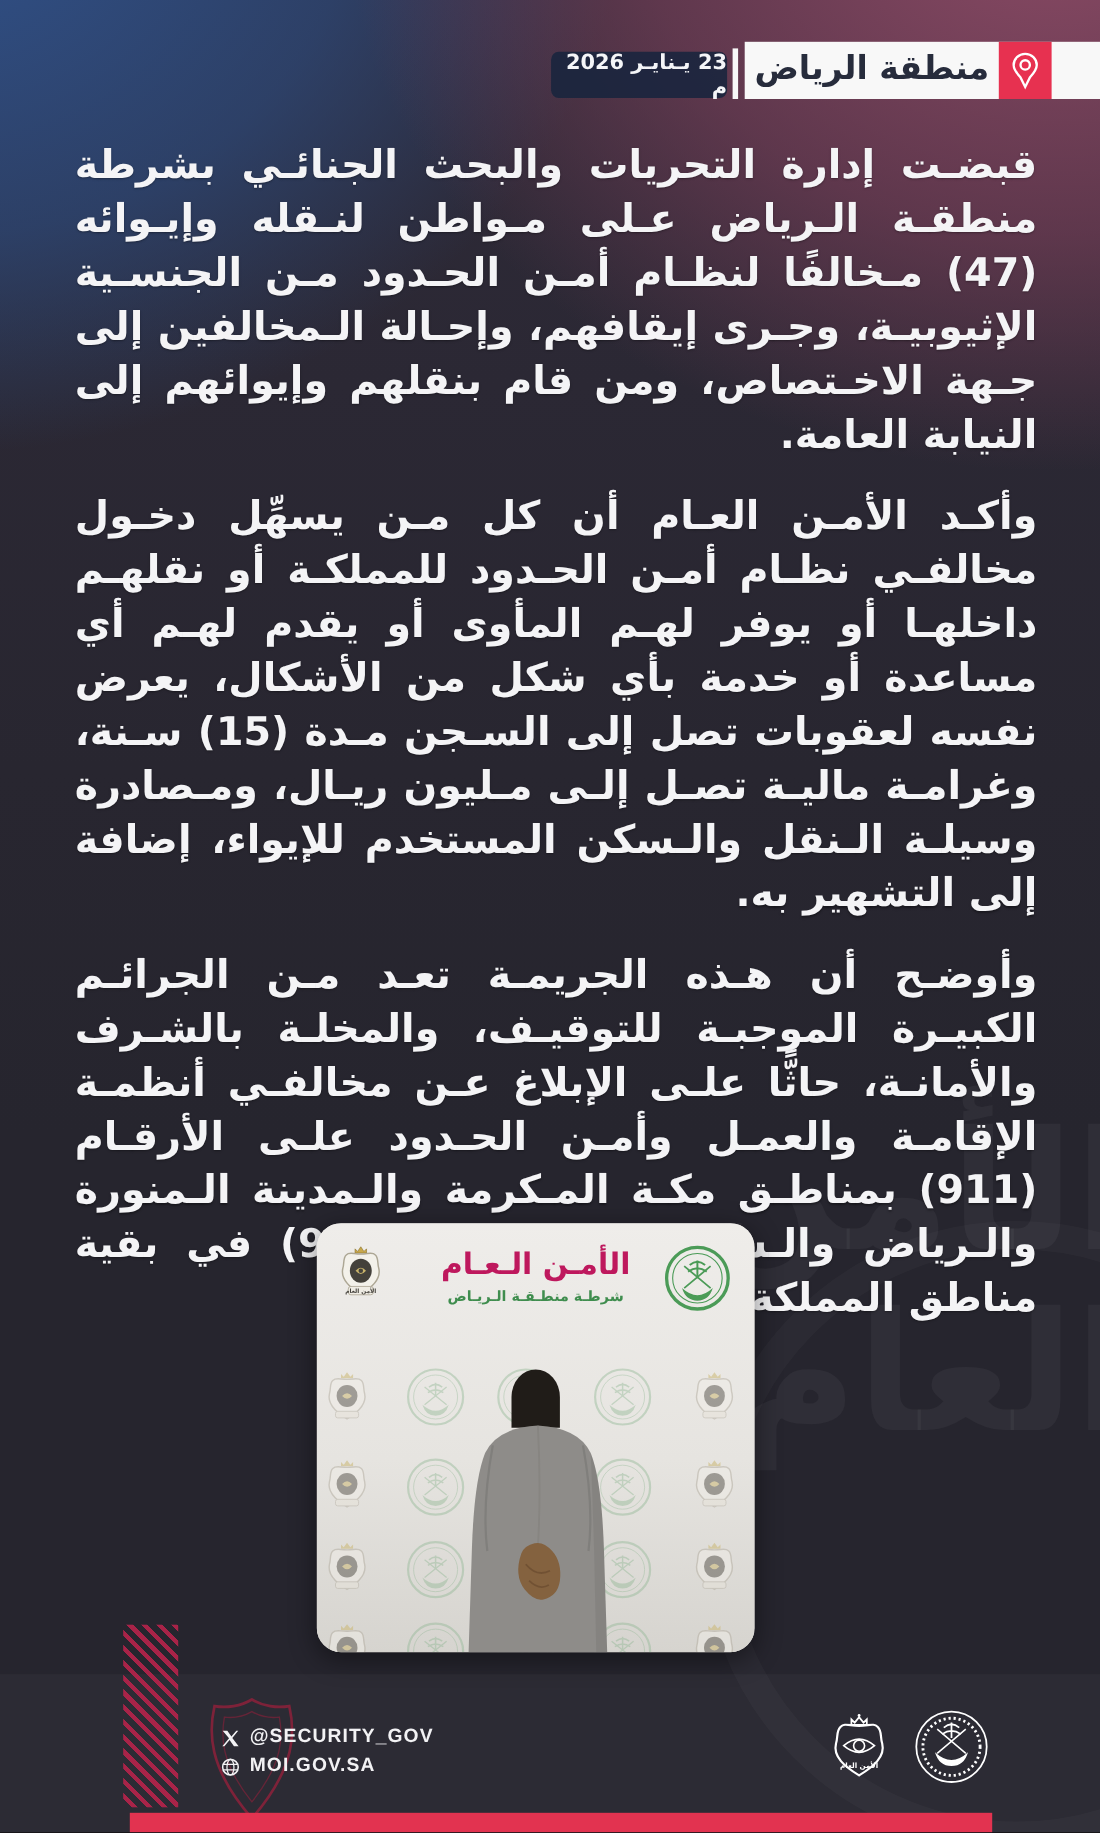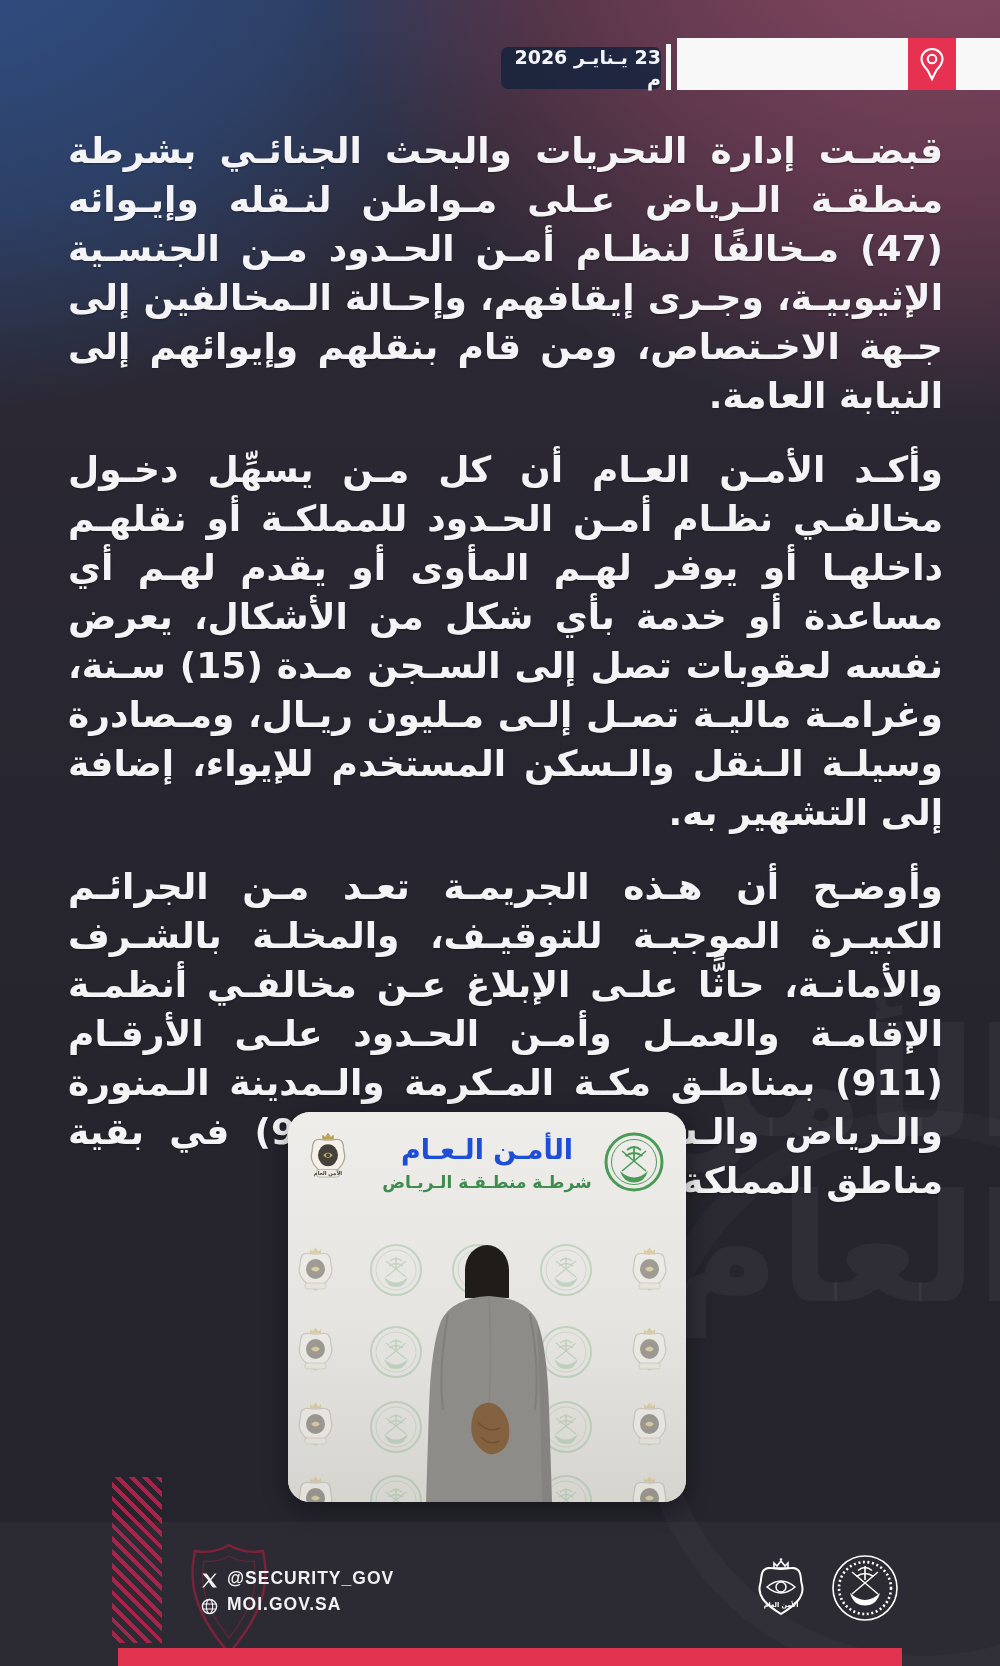--- a/index.html
+++ b/index.html
@@ -57,25 +57,25 @@
   }
   
   .photo{
     position:absolute;left:288px;top:1112px;width:398px;height:390px;margin:0;
     border-radius:22px;overflow:hidden;box-shadow:0 6px 24px rgba(0,0,0,.45);
     background:#e9e7e3;
   }
   .photo-svg{position:absolute;inset:0;}
   .photo-title{
     position:absolute;top:22px;left:70px;width:258px;text-align:center;
-    font-size:27px;font-weight:bold;color:#1d4ed8;direction:rtl;letter-spacing:1px;
+    font-size:27px;font-weight:bold;color:#be185d;direction:rtl;letter-spacing:1px;
   }
   .photo-subtitle{
     position:absolute;top:60px;left:70px;width:258px;text-align:center;
-    font-size:17px;font-weight:bold;color:#3f8d4e;direction:rtl;letter-spacing:1px;
+    font-size:13px;font-weight:bold;color:#3f8d4e;direction:rtl;letter-spacing:1px;
   }
   .badge-left{position:absolute;left:12px;top:16px;width:56px;height:64px;}
   .crest-right{position:absolute;left:314px;top:18px;width:64px;height:64px;}
   
   .hatch-stripe{
     position:absolute;left:112px;top:1477px;width:50px;height:166px;
     background:repeating-linear-gradient(45deg,rgba(0,0,0,0) 0 5.5px,#b3234a 5.5px 9.5px);
     opacity:.92;
   }
   .shield-outline{position:absolute;left:176px;top:1540px;width:106px;height:118px;opacity:.8;}
@@ -99,20 +99,21 @@
   <div class="wm-text">الأمن العام</div>
   <div class="wm-circle"></div>
   <div class="footer-band"></div>
 
   <header>
     <div class="date-chip">
       <span>23 يـنايـر 2026 م</span>
     </div>
     <div class="header-tick"></div>
     <div class="region-bar">
+      <span class="region-label">منطقة الرياض</span>
       <div class="pin-box">
         <svg width="30" height="36" viewBox="0 0 24 28">
           <path d="M12 2 C7.3 2 3.6 5.6 3.6 10.1 c0 3.6 2.4 6.2 4.9 8.9 L12 26 l3.5-7 c2.5-2.7 4.9-5.3 4.9-8.9 C20.4 5.6 16.7 2 12 2 z" fill="none" stroke="#ffffff" stroke-width="1.7"></path>
           <circle cx="12" cy="10" r="3.4" fill="none" stroke="#ffffff" stroke-width="1.7"></circle>
         </svg>
       </div>
     </div>
   </header>
 
   <main class="article">

